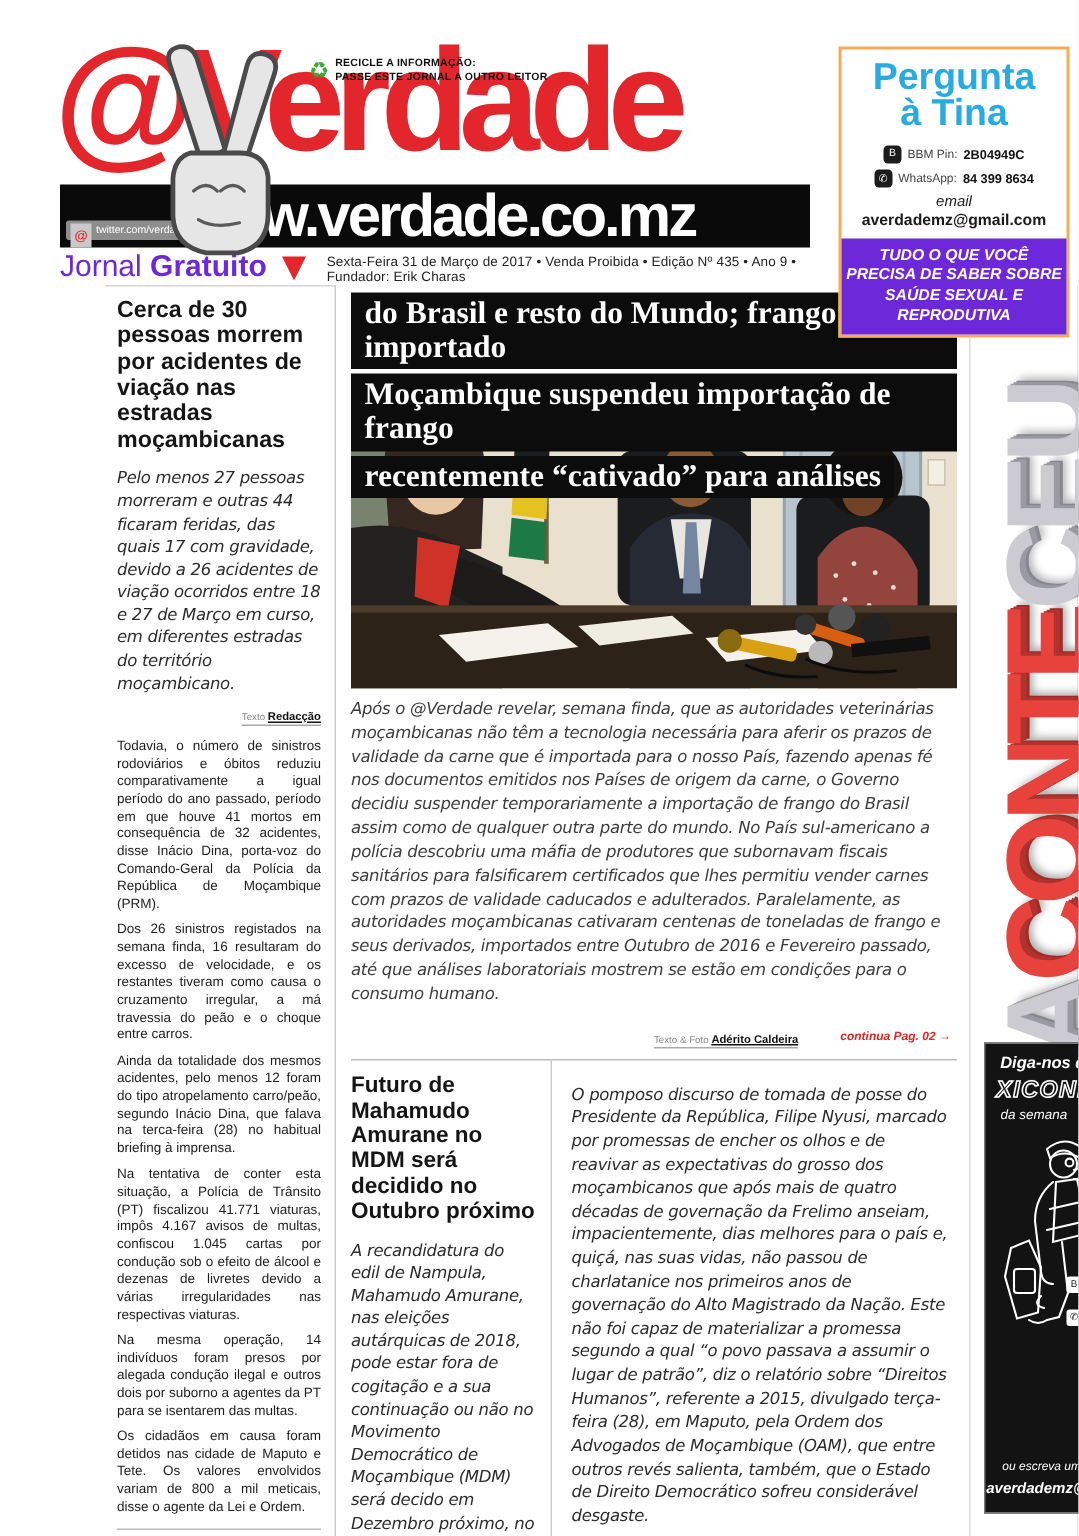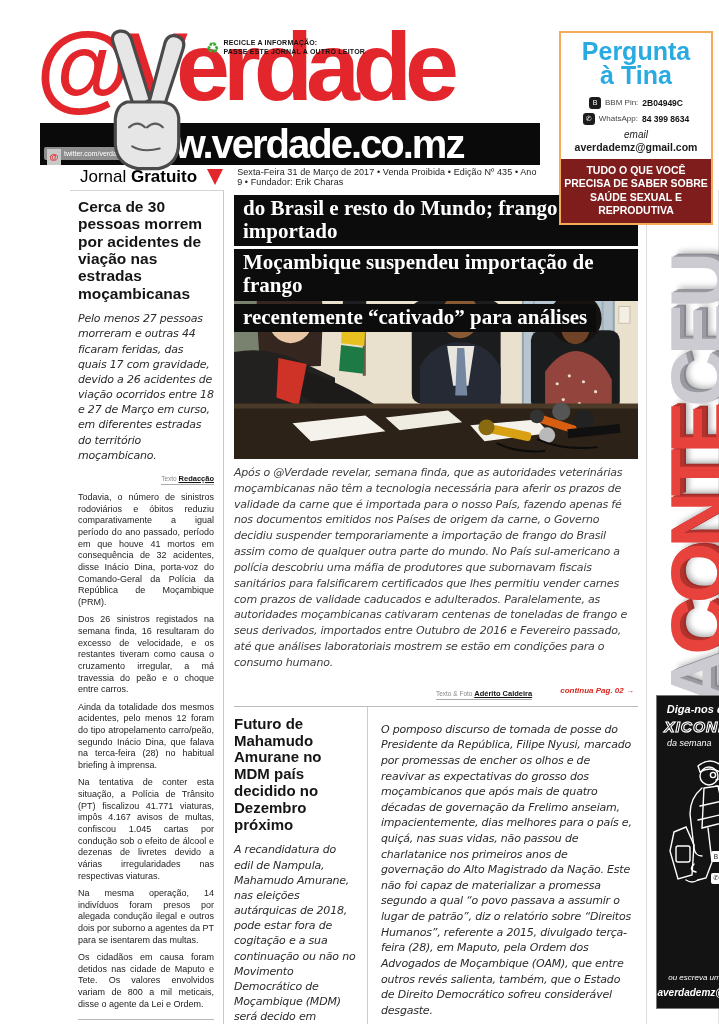--- a/index.html
+++ b/index.html
@@ -16,39 +16,39 @@
   .recycle-text{font-size:7px;font-weight:bold;color:#111;line-height:1.35;letter-spacing:.2px;}
   .urlbar{position:absolute;left:40px;top:123px;width:500px;height:42px;background:#0a0a0a;
           display:flex;align-items:center;justify-content:center;z-index:2;}
   .url{color:#fff;font-weight:bold;font-size:40px;letter-spacing:-2px;line-height:1;}
   .twitter-badge{position:absolute;left:4px;bottom:5px;background:#8d8d8d;color:#fff;
           font-size:7px;padding:3px 7px 3px 20px;border-radius:2px;}
   .mini-v{position:absolute;left:3px;top:2px;width:14px;height:16px;background:#c9c9c9;
           display:flex;align-items:center;justify-content:center;color:#e2262b;
           font-weight:bold;font-size:9px;}
   .infobar{position:absolute;left:40px;top:167px;width:500px;display:flex;align-items:center;}
-  .gratuito{font-size:17px;color:#000000;white-space:nowrap;margin-left:40px;}
+  .gratuito{font-size:20px;color:#6d28d9;white-space:nowrap;}
   .gratuito .g2{font-weight:bold;}
   .red-tri{width:0;height:0;border-left:8px solid transparent;border-right:8px solid transparent;
            border-top:16px solid #e2262b;margin:0 14px 0 10px;}
   .dateline{font-size:9px;color:#222;letter-spacing:.1px;}
 
   
   .tina{position:absolute;right:6px;top:31px;width:150px;border:2px solid #f5ab57;
         background:#fff;z-index:5;}
   .tina-title{color:#29abe2;font-weight:bold;font-size:25px;text-align:center;
         line-height:.95;padding:7px 12px 5px;}
   .tina-row{display:flex;align-items:center;justify-content:center;gap:4px;
         font-size:8px;color:#444;margin:4px 0;}
   .tina-row b{color:#111;font-size:8.5px;}
   .chip{width:12px;height:12px;background:#1c1c1c;border-radius:3px;color:#fff;font-size:7px;
         display:flex;align-items:center;justify-content:center;flex:0 0 auto;}
   .tina-email-label{font-style:italic;font-size:10px;text-align:center;margin-top:4px;}
   .tina-email{font-weight:bold;font-size:10.5px;text-align:center;padding:1px 0 6px;}
-  .tina-banner{background:#7f1d1d;color:#fff;font-weight:bold;
+  .tina-banner{background:#6d28d9;color:#fff;font-weight:bold;font-style:italic;
         font-size:10.5px;line-height:1.3;text-align:center;padding:5px 2px;}
 
   
   .content{position:absolute;top:190px;left:0;right:0;height:834px;display:flex;margin-left:42px;}
   .col-left{width:136px;margin-left:28px;padding:4px 9px 0 8px;border-right:1px solid #c9c9c9;
             border-top:1px solid #d5d5d5;}
   .col-main{width:404px;padding:3px 8px 0 10px;}
   .col-side{flex:1;position:relative;border-left:1px solid #ddd;border-right:1px solid #e4e4e4;}
 
   .sans-head{font-size:15.5px;font-weight:bold;line-height:1.12;margin:3px 0 9px;color:#151515;}
@@ -273,21 +273,21 @@
       <div class="main-byline-row">
         <span class="byline" style="margin:0;"><span class="inner"><span>Texto &amp; Foto</span> <b>Adérito Caldeira</b></span></span>
         <span class="continua">
           <span>continua Pag. 02</span> <span class="arr">→</span>
         </span>
       </div>
 
       <div class="section">
 
         <article class="futuro">
-          <h1 class="sans-head" style="font-size:15px;">Futuro de Mahamudo Amurane no MDM país decidido no Dezembro próximo</h1>
+          <h1 class="sans-head" style="font-size:15px;">Futuro de Mahamudo Amurane no MDM será decidido no Outubro próximo</h1>
           <p class="lead">A recandidatura do edil de Nampula, Mahamudo Amurane, nas eleições autárquicas de 2018, pode estar fora de cogitação e a sua continuação ou não no Movimento Democrático de Moçambique (MDM) será decido em Dezembro próximo, no congresso desta formação política, disse o secretário-geral, Luís Boavida.</p>
 
         </article>
 
         <article class="nyusi">
           <p class="nyusi-lead">O pomposo discurso de tomada de posse do Presidente da República, Filipe Nyusi, marcado por promessas de encher os olhos e de reavivar as expectativas do grosso dos moçambicanos que após mais de quatro décadas de governação da Frelimo anseiam, impacientemente, dias melhores para o país e, quiçá, nas suas vidas, não passou de charlatanice nos primeiros anos de governação do Alto Magistrado da Nação. Este não foi capaz de materializar a promessa segundo a qual “o povo passava a assumir o lugar de patrão”, diz o relatório sobre “Direitos Humanos”, referente a 2015, divulgado terça-feira (28), em Maputo, pela Ordem dos Advogados de Moçambique (OAM), que entre outros revés salienta, também, que o Estado de Direito Democrático sofreu considerável desgaste.</p>
 
         </article>
       </div>
     </section>

